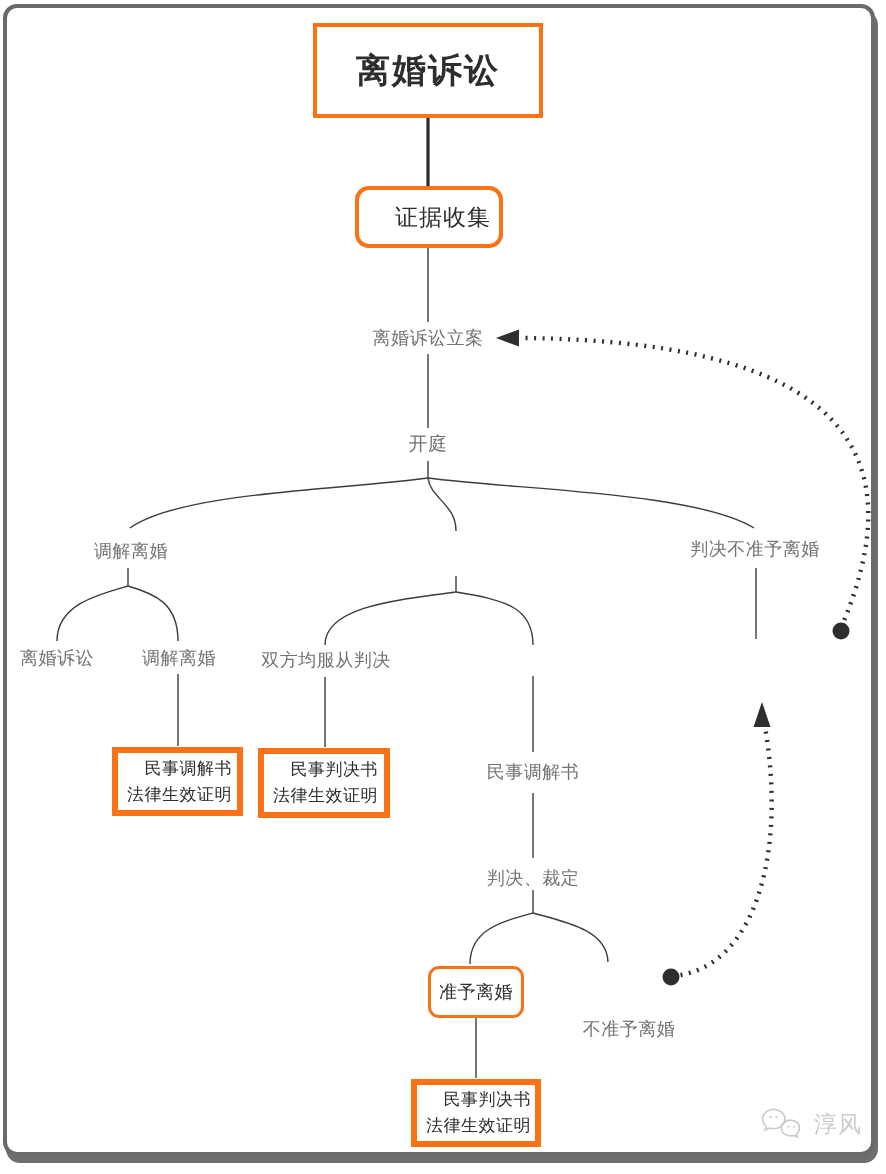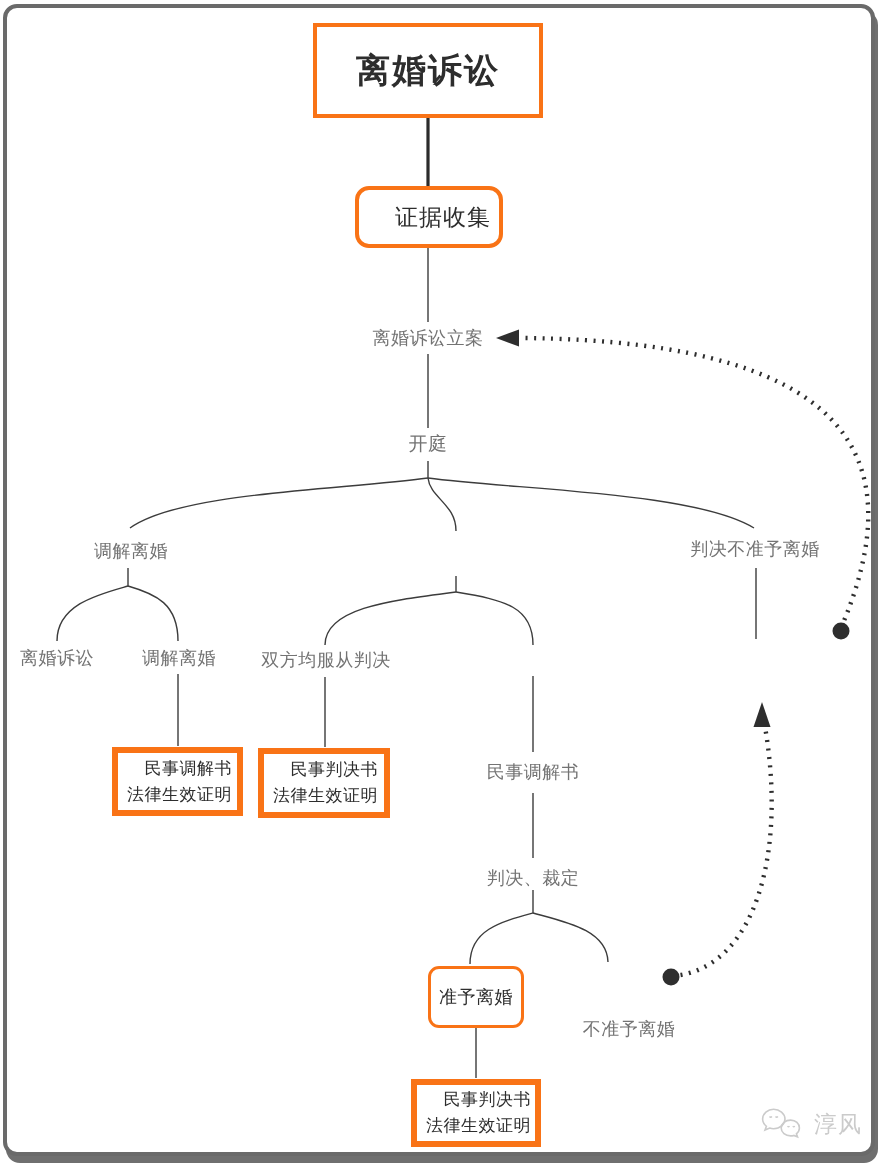--- a/index.html
+++ b/index.html
@@ -114,21 +114,21 @@
   <div class="box doc" style="left:258px;top:748px;width:132px;height:70px;">
     <div class="lines">
       <div>民事判决书</div>
       <div>法律生效证明</div>
     </div>
   </div>
 
   <div class="label" style="left:533px;top:772px;">民事调解书</div>
   <div class="label" style="left:533px;top:878px;">判决、裁定</div>
 
-  <div class="box pill" style="left:428px;top:966px;width:96px;height:62px;border-width:3.5px;border-radius:11px;">
+  <div class="box pill" style="left:428px;top:966px;width:96px;height:52px;border-width:3.5px;border-radius:11px;">
     <span>准予离婚</span>
   </div>
 
   <div class="label" style="left:611px;top:1029px;margin-left:18px;">不准予离婚</div>
 
   <div class="box doc" style="left:411px;top:1079px;width:130px;height:68px;">
     <div class="lines">
       <div>民事判决书</div>
       <div>法律生效证明</div>
     </div>

